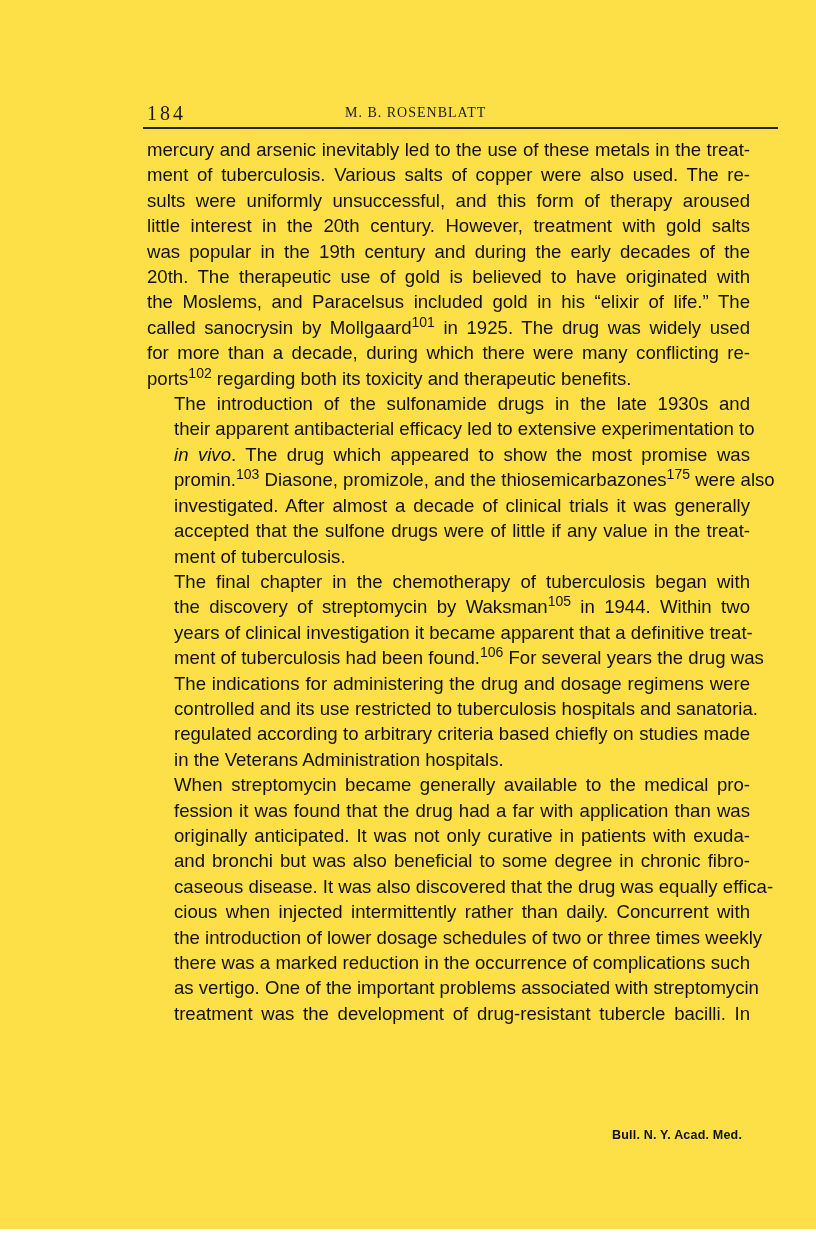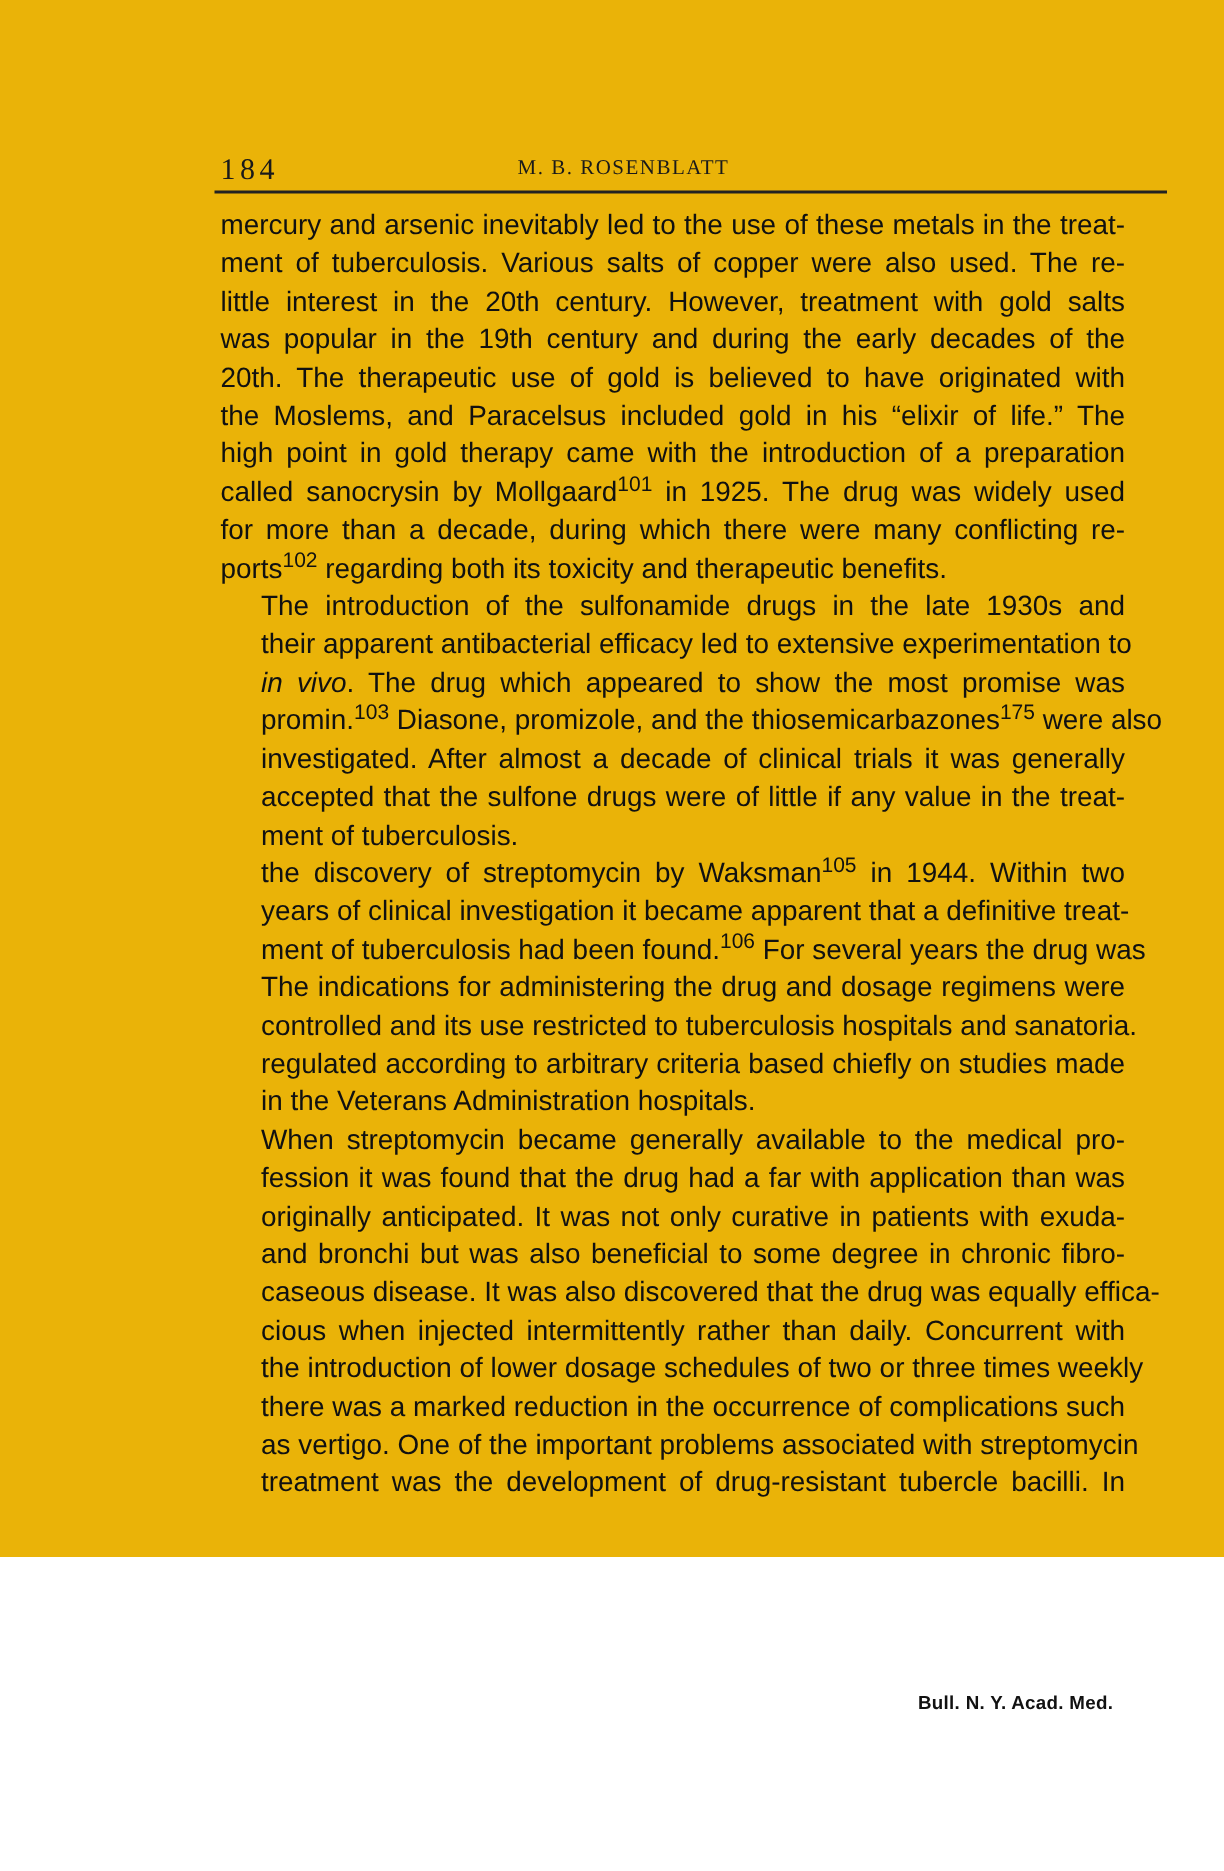--- a/index.html
+++ b/index.html
@@ -1,17 +1,17 @@
 <!DOCTYPE html>
 <html><head>
 <meta charset="utf-8">
 <style>
   html, body { margin: 0; padding: 0; background: #ffffff; }
   body { width: 816px; height: 1247px; position: relative; overflow: hidden; }
-  .page { position: absolute; left: 0; top: 0; width: 816px; height: 1038px; background: #eab308; }
+  .page { position: absolute; left: 0; top: 0; width: 816px; height: 1229px; background: #fde047; }
   .running-head {
     position: absolute; left: 145px; top: 100px; width: 632px; height: 26px;
     font-family: "Liberation Serif", "DejaVu Serif", serif; color: #1a1a1a;
   }
   .page-number { position: absolute; left: 2px; top: 2px; font-size: 20px; letter-spacing: 3px; }
   .author { position: absolute; left: 200px; top: 5px; width: 220px; font-size: 14px; letter-spacing: 1px; }
   .rule { position: absolute; left: 143px; top: 127px; width: 635px; height: 2px; background: #222; }
   .body-text {
     position: absolute; left: 147px; top: 137px; width: 603px;
     font-family: Liberation Sans, sans-serif;
@@ -37,39 +37,40 @@
   <div class="running-head">
     <span class="page-number">184</span>
     <span class="author">M. B. ROSENBLATT</span>
   </div>
   <div class="rule"></div>
 
   <div class="body-text" id="body-text">
       <p>
         <span class="line">mercury and arsenic inevitably led to the use of these metals in the treat-</span>
         <span class="line">ment of tuberculosis. Various salts of copper were also used. The re-</span>
+        <span class="line">sults were uniformly unsuccessful, and this form of therapy aroused</span>
         <span class="line">little interest in the 20th century. However, treatment with gold salts</span>
         <span class="line">was popular in the 19th century and during the early decades of the</span>
         <span class="line">20th. The therapeutic use of gold is believed to have originated with</span>
         <span class="line">the Moslems, and Paracelsus included gold in his “elixir of life.” The</span>
-        <span class="line">high point in gold therapy came with the introduction of a preparation</span>
         <span class="line">called sanocrysin by Mollgaard<sup>101</sup> in 1925. The drug was widely used</span>
         <span class="line">for more than a decade, during which there were many conflicting re-</span>
         <span class="line last">ports<sup>102</sup> regarding both its toxicity and therapeutic benefits.</span>
       </p>
       <p class="indent">
         <span class="line">The introduction of the sulfonamide drugs in the late 1930s and</span>
         <span class="line">their apparent antibacterial efficacy led to extensive experimentation to</span>
         <span class="line"><em>in vivo</em>. The drug which appeared to show the most promise was</span>
         <span class="line">promin.<sup>103</sup> Diasone, promizole, and the thiosemicarbazones<sup>175</sup> were also</span>
         <span class="line">investigated. After almost a decade of clinical trials it was generally</span>
         <span class="line">accepted that the sulfone drugs were of little if any value in the treat-</span>
         <span class="line last">ment of tuberculosis.</span>
       </p>
       <p class="indent">
+        <span class="line">The final chapter in the chemotherapy of tuberculosis began with</span>
         <span class="line">the discovery of streptomycin by Waksman<sup>105</sup> in 1944. Within two</span>
         <span class="line">years of clinical investigation it became apparent that a definitive treat-</span>
         <span class="line">ment of tuberculosis had been found.<sup>106</sup> For several years the drug was</span>
         <span class="line">The indications for administering the drug and dosage regimens were</span>
         <span class="line">controlled and its use restricted to tuberculosis hospitals and sanatoria.</span>
         <span class="line">regulated according to arbitrary criteria based chiefly on studies made</span>
         <span class="line last">in the Veterans Administration hospitals.</span>
       </p>
       <p class="indent">
         <span class="line">When streptomycin became generally available to the medical pro-</span>

